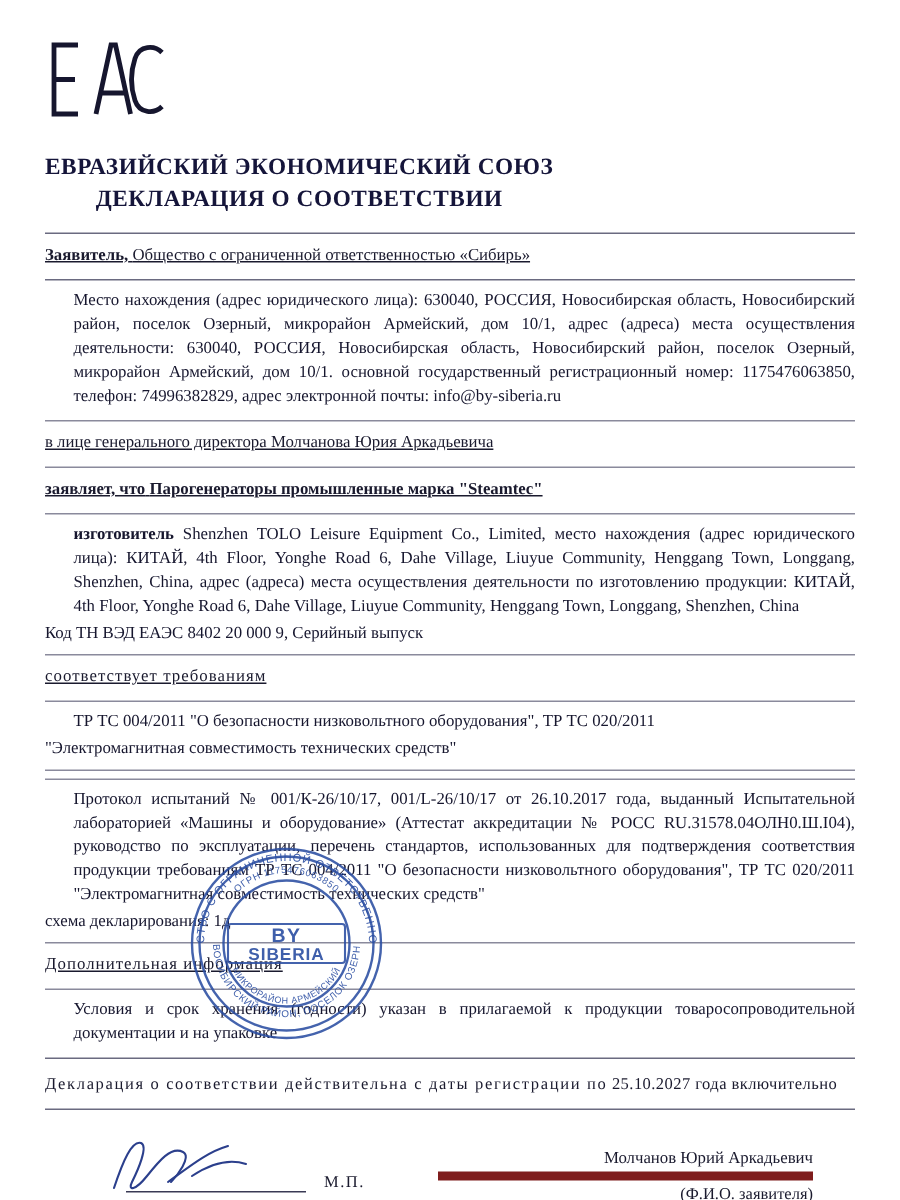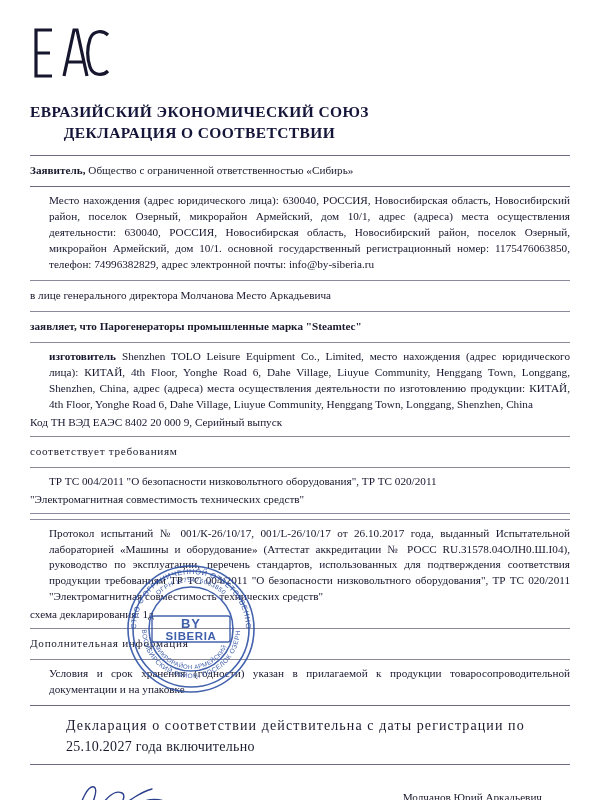--- a/index.html
+++ b/index.html
@@ -66,28 +66,28 @@
     color: #16162e;
   }
   .lbl { font-weight: bold; }
   .spaced { letter-spacing: 0.7px; }
   .pad2 { padding: 2px 0; margin-left: 19px; }
 
   .row-line {
     font-size: 11.2px;
     line-height: 1.45;
     padding: 2px 0 3px 0;
+    text-decoration: underline;
   }
 
   .decl-valid {
-    font-size: 14px;
+    font-size: 11px;
     line-height: 1.5;
     padding: 5px 0 2px 0;
     letter-spacing: 0.3px;
-    margin-left: 36px;
   }
   .decl-valid .wide {
     letter-spacing: 1.1px;
   }
 
   
   .sign-area {
     position: relative;
     height: 118px;
     margin-top: 2px;
@@ -175,21 +175,21 @@
     <span class="lbl">Заявитель,</span>
     <span>Общество с ограниченной ответственностью «Сибирь»</span>
   </div>
 
   <div class="rule"></div>
 
   <div class="block pad2">Место нахождения (адрес юридического лица): 630040, РОССИЯ, Новосибирская область, Новосибирский район, поселок Озерный, микрорайон Армейский, дом 10/1, адрес (адреса) места осуществления деятельности: 630040, РОССИЯ, Новосибирская область, Новосибирский район, поселок Озерный, микрорайон Армейский, дом 10/1. основной государственный регистрационный номер: 1175476063850, телефон: 74996382829, адрес электронной почты: info@by-siberia.ru</div>
 
   <div class="rule thin"></div>
 
-  <div class="row-line">в лице генерального директора Молчанова Место Аркадьевича</div>
+  <div class="row-line">в лице генерального директора Молчанова Юрия Аркадьевича</div>
 
   <div class="rule thin"></div>
 
   <div class="row-line">
     <span class="lbl">заявляет, что</span>
     <span class="lbl">Парогенераторы промышленные марка "Steamtec"</span>
   </div>
 
   <div class="rule thin"></div>
 

